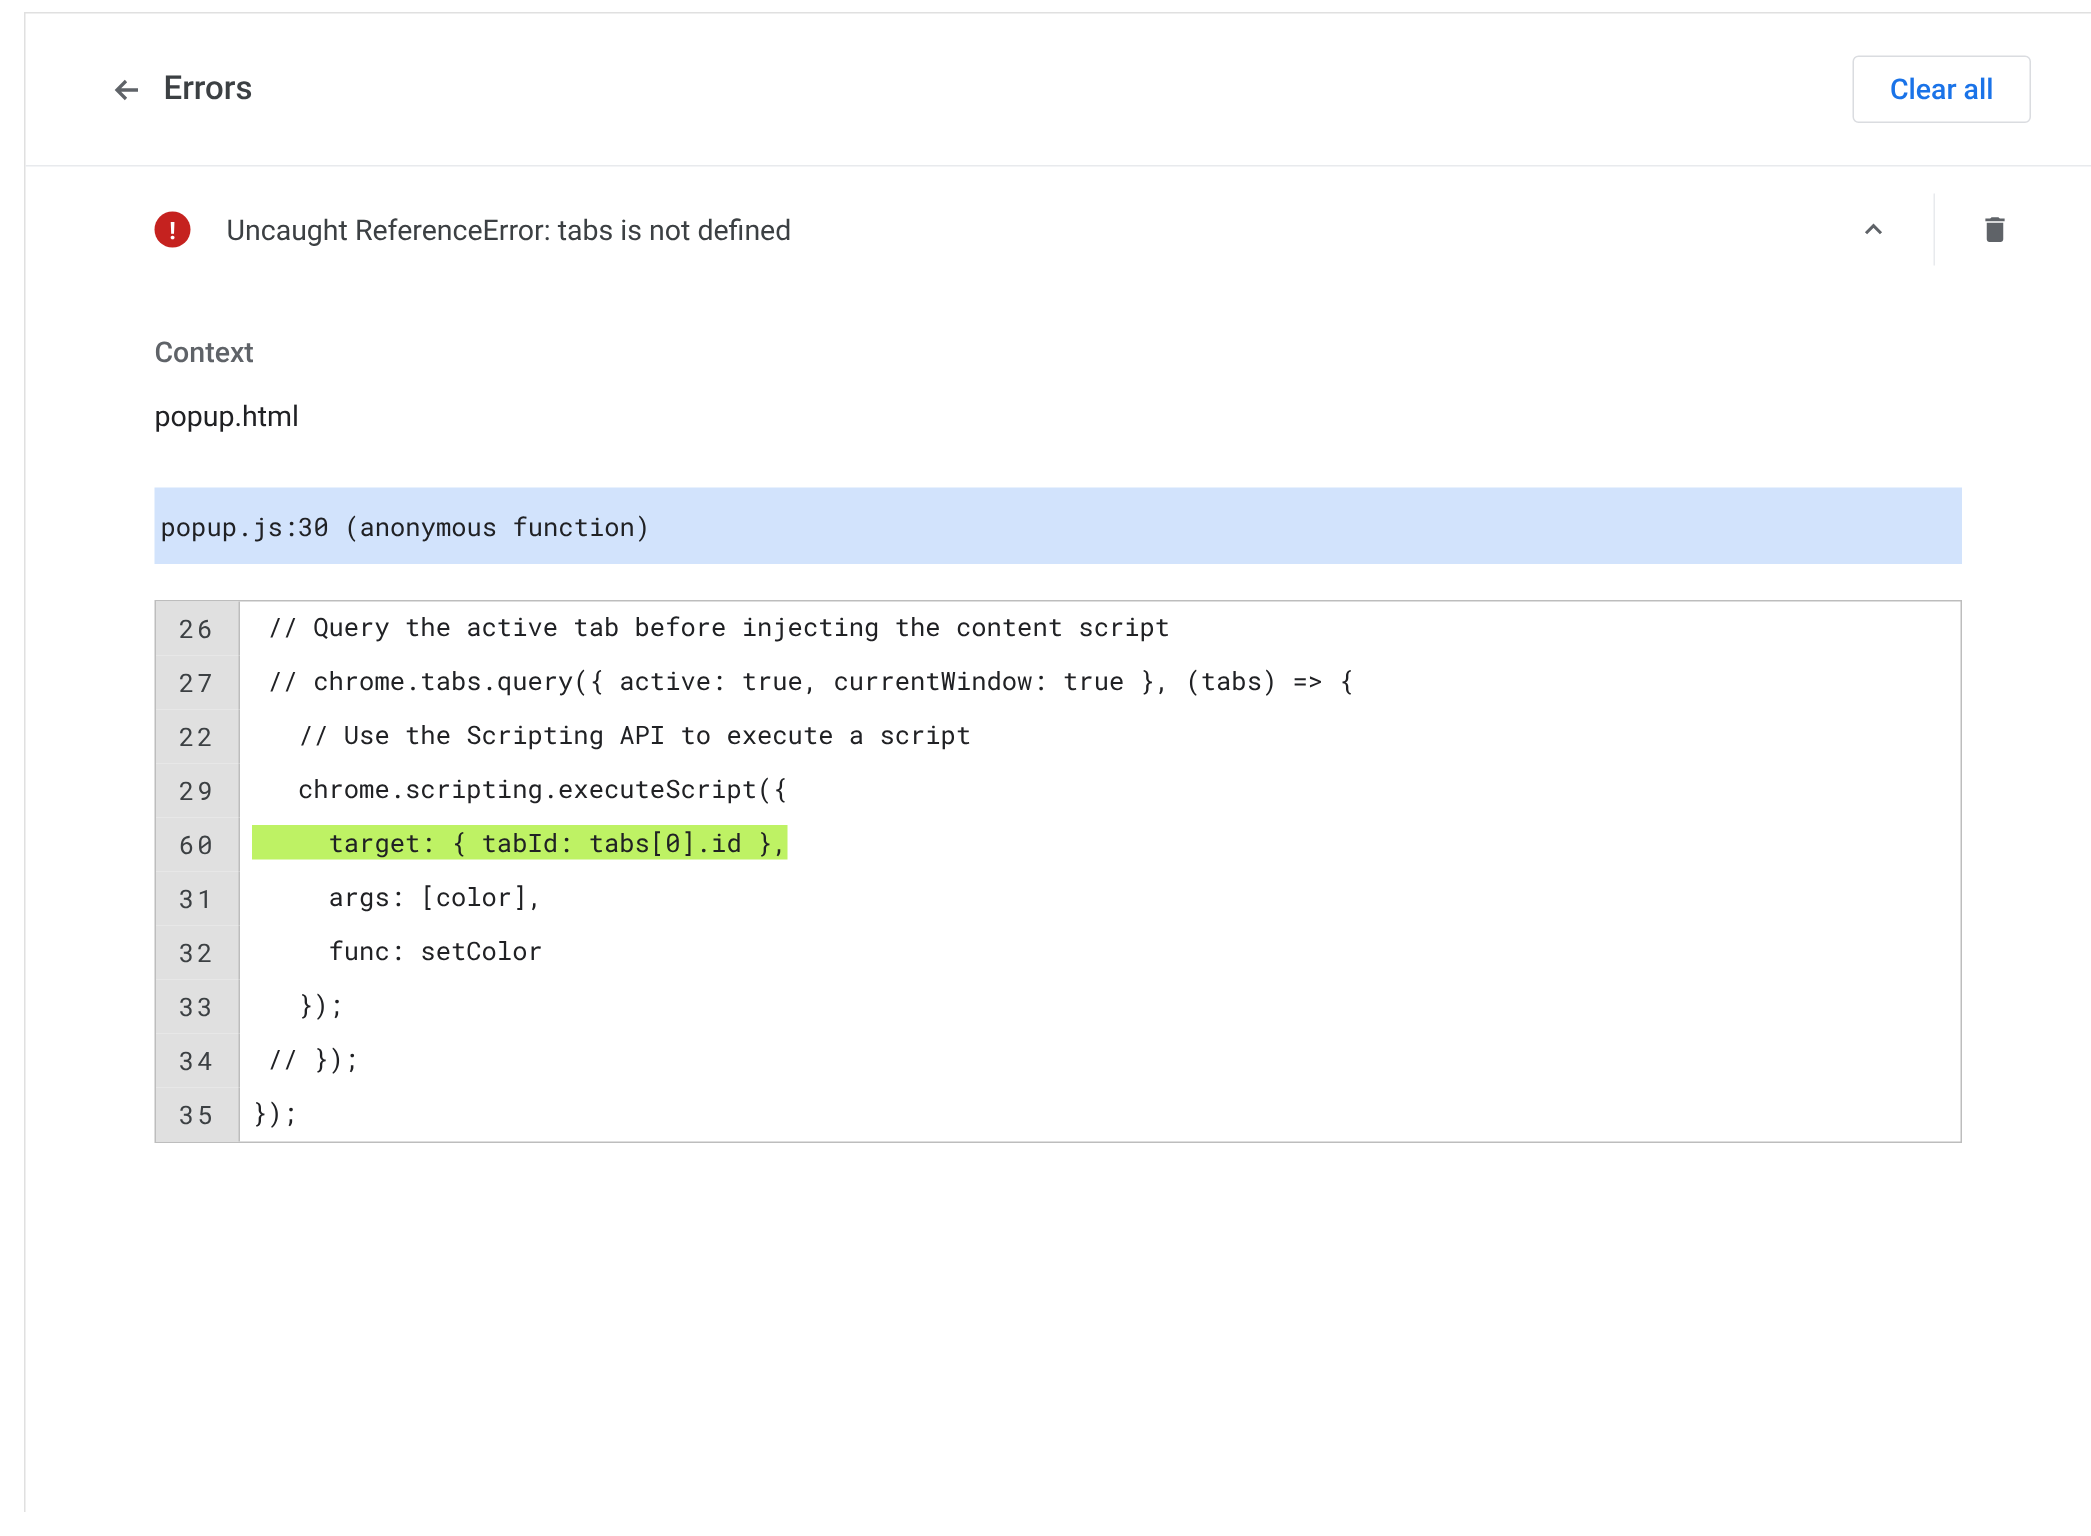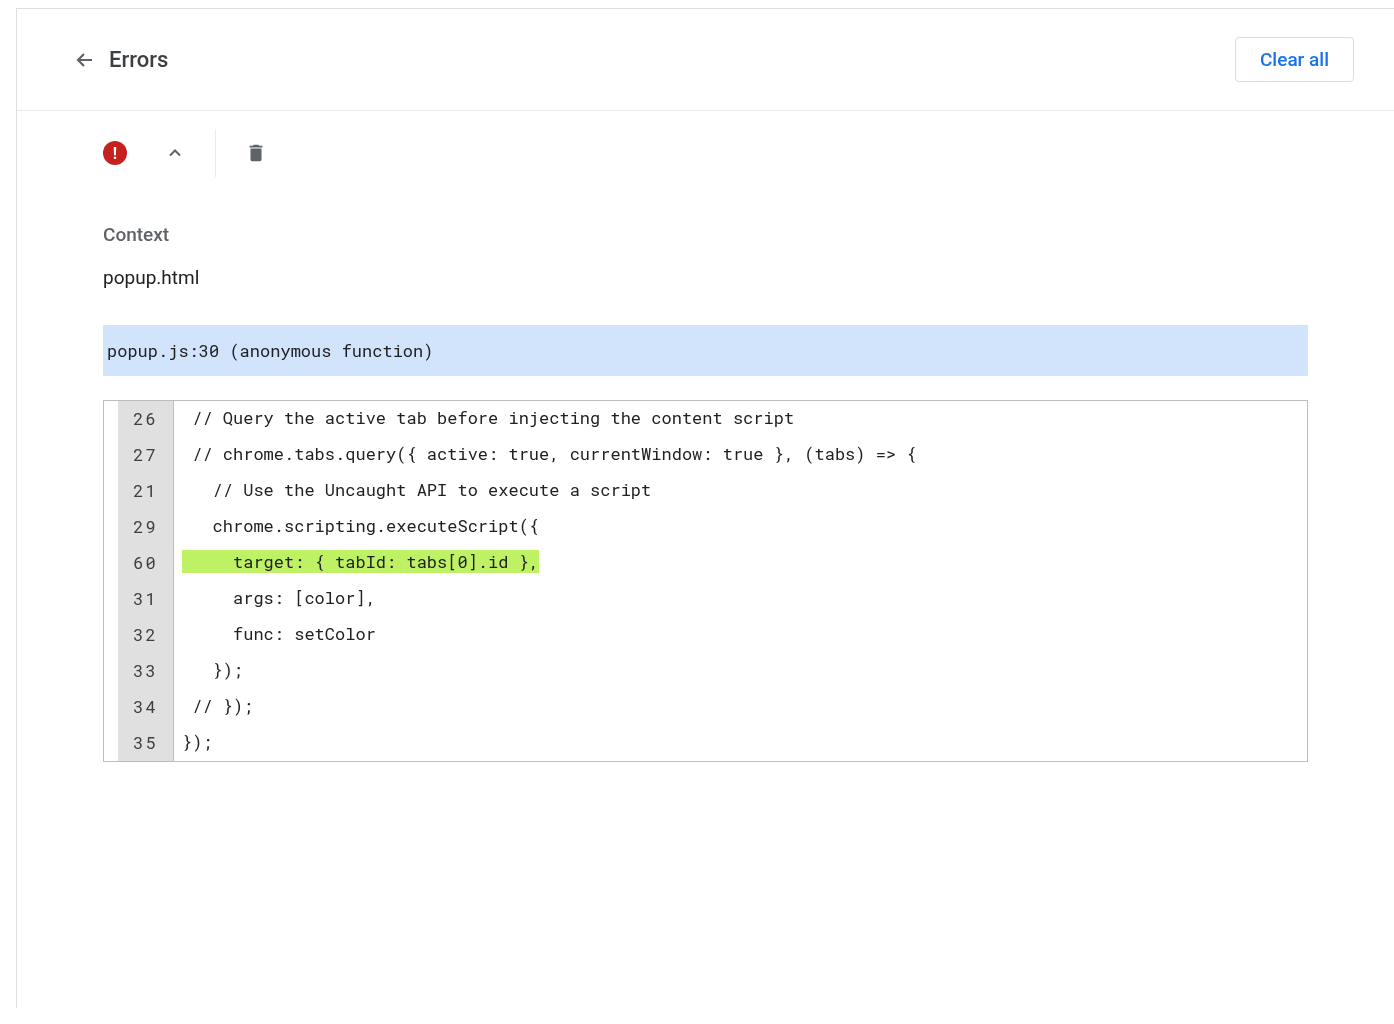--- a/index.html
+++ b/index.html
@@ -157,21 +157,20 @@
     }
     .code-viewer {
       border: 1px solid #bdbdbd;
       font-family: 'Roboto Mono', 'Courier New', monospace;
       font-size: 17px;
     }
     .code-row {
       display: flex;
       line-height: 34px;
       height: 36px;
-      margin-left: 14px;
     }
     .line-number {
       width: 56px;
       background: #e0e0e0;
       color: #3c4043;
       text-align: center;
       border-right: 1px solid #bdbdbd;
       flex-shrink: 0;
       user-select: none;
       letter-spacing: 2px;
@@ -201,20 +200,21 @@
       <div class="page-title">Errors</div>
     </div>
     <button class="clear-all-btn">Clear all</button>
   </div>
 
   <div class="divider"></div>
 
   <div class="error-item">
     <div class="error-header">
       <div class="error-icon">!</div>
+      <div class="error-message">Uncaught ReferenceError: tabs is not defined</div>
       <div class="error-actions">
         <button class="collapse-btn">
           <svg viewBox="0 0 24 24" fill="none" stroke="currentColor" stroke-width="2.5">
             <path d="M6 15l6-6 6 6"></path>
           </svg>
         </button>
         <div class="action-divider"></div>
         <button class="delete-btn">
           <svg viewBox="0 0 24 24" fill="currentColor">
             <path d="M6 19c0 1.1.9 2 2 2h8c1.1 0 2-.9 2-2V7H6v12zM19 4h-3.5l-1-1h-5l-1 1H5v2h14V4z"></path>
@@ -232,22 +232,22 @@
       <div class="code-viewer" id="code-viewer">
           <div class="code-row">
             <div class="line-number">26</div>
             <div class="line-content"><span class="line-content-text"> // Query the active tab before injecting the content script</span></div>
           </div>
           <div class="code-row">
             <div class="line-number">27</div>
             <div class="line-content"><span class="line-content-text"> // chrome.tabs.query({ active: true, currentWindow: true }, (tabs) =&gt; {</span></div>
           </div>
           <div class="code-row">
-            <div class="line-number">21</div>
-            <div class="line-content"><span class="line-content-text">   // Use the Uncaught API to execute a script</span></div>
+            <div class="line-number">22</div>
+            <div class="line-content"><span class="line-content-text">   // Use the Scripting API to execute a script</span></div>
           </div>
           <div class="code-row">
             <div class="line-number">29</div>
             <div class="line-content"><span class="line-content-text">   chrome.scripting.executeScript({</span></div>
           </div>
           <div class="code-row highlighted">
             <div class="line-number">60</div>
             <div class="line-content"><span class="line-content-text">     target: { tabId: tabs[0].id },</span></div>
           </div>
           <div class="code-row">

